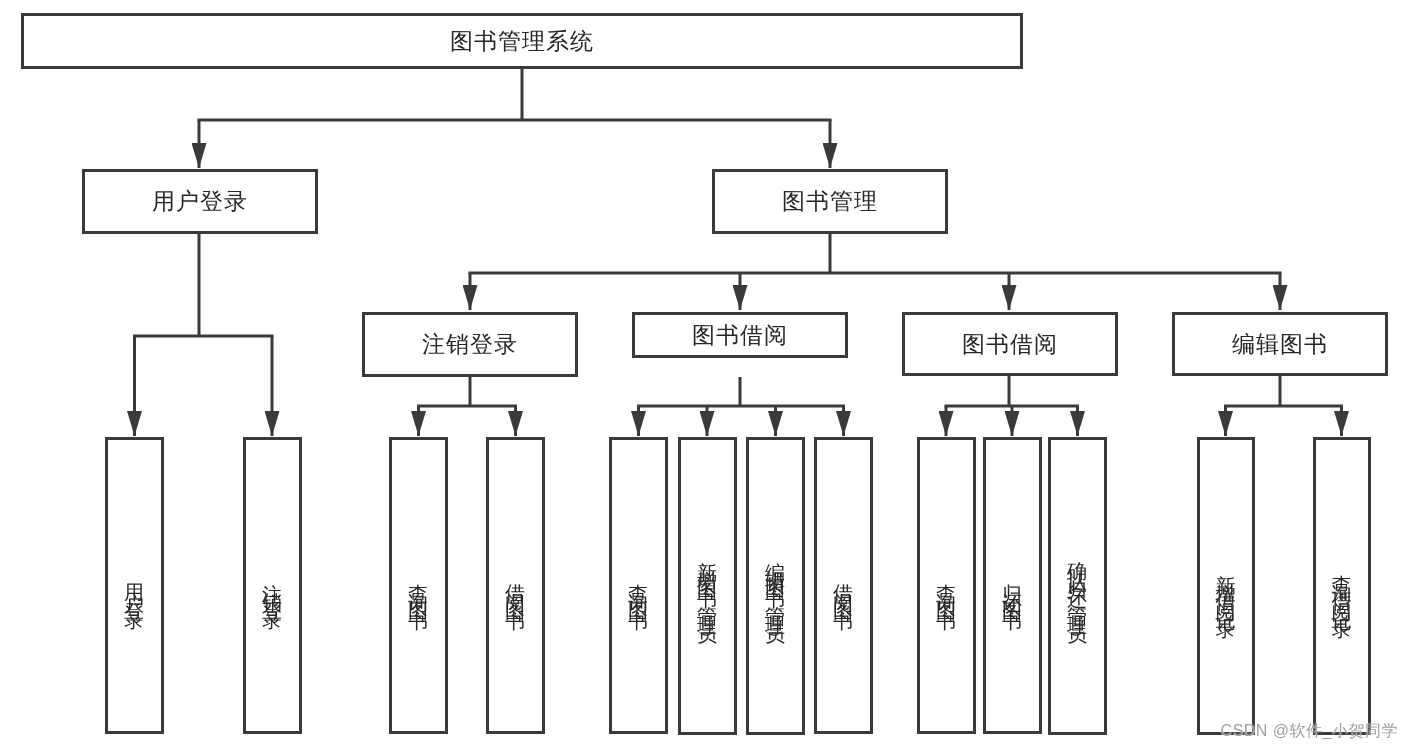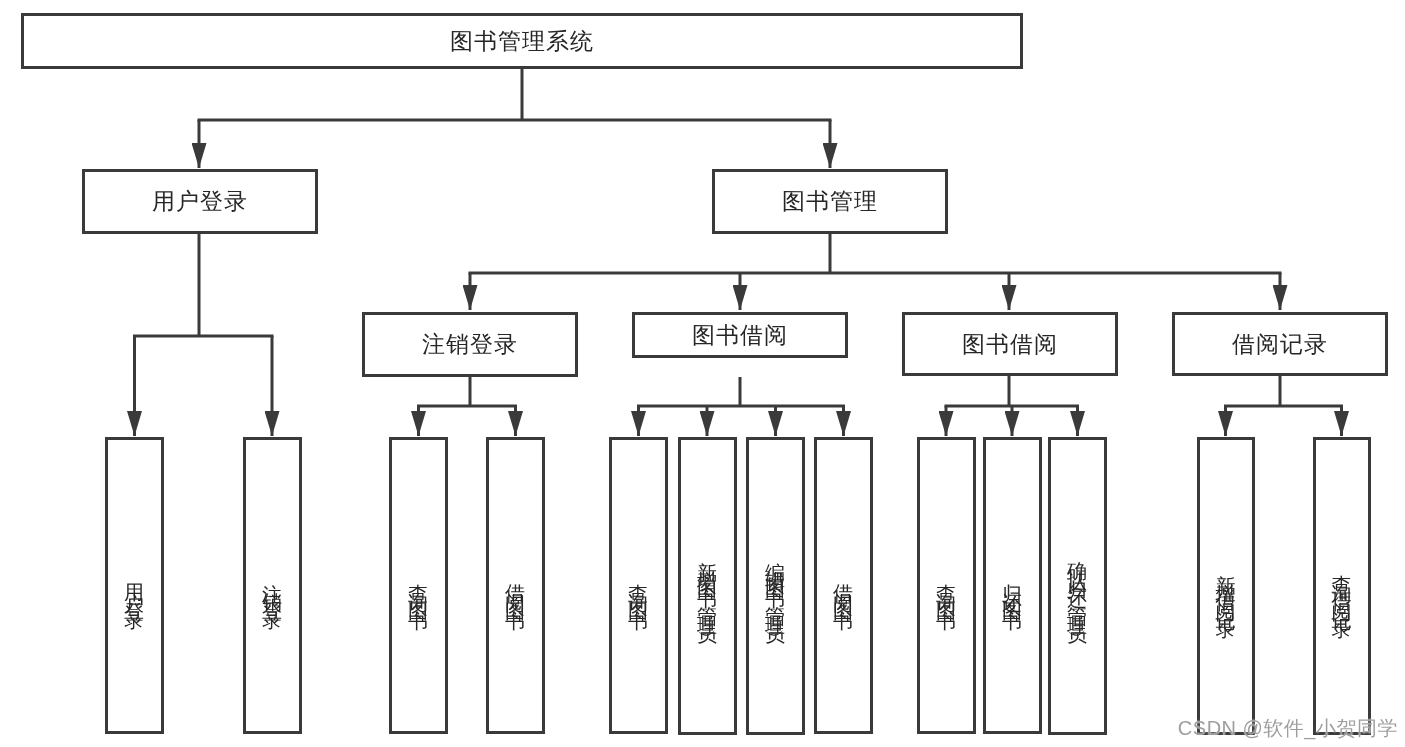--- a/index.html
+++ b/index.html
@@ -36,21 +36,21 @@
     writing-mode: vertical-rl;
     text-orientation: mixed;
     font-size: 20px;
     letter-spacing: 9px;
     line-height: 1.1;
   }
   .watermark {
     position: absolute;
     right: 7px;
     bottom: 5px;
-    font-size: 20px;
+    font-size: 16px;
     color: #9e9e9e;
     letter-spacing: 0.5px;
     white-space: nowrap;
     text-shadow: 0 0 2px #ffffff;
   }
 </style>
 </head>
 <body>
 
 <div class="stage">
@@ -98,21 +98,21 @@
   </svg>
 
   <div class="node h-node" style="left:21px; top:13px; width:1002px; height:56px;">图书管理系统</div>
 
   <div class="node h-node" style="left:82px; top:169px; width:236px; height:65px;">用户登录</div>
   <div class="node h-node" style="left:712px; top:169px; width:236px; height:65px;">图书管理</div>
 
   <div class="node h-node" style="left:362px; top:312px; width:216px; height:65px;">注销登录</div>
   <div class="node h-node" style="left:632px; top:312px; width:216px; height:46px;">图书借阅</div>
   <div class="node h-node" style="left:902px; top:312px; width:216px; height:64px;">图书借阅</div>
-  <div class="node h-node" style="left:1172px; top:312px; width:216px; height:64px;">借阅记录</div>
+  <div class="node h-node" style="left:1172px; top:312px; width:216px; height:64px;">编辑图书</div>
 
   <div class="node leaf" style="left:105px; top:437px; width:59px; height:297px;">用户登录</div>
   <div class="node leaf" style="left:243px; top:437px; width:59px; height:297px;">注销登录</div>
 
   <div class="node leaf" style="left:389px; top:437px; width:59px; height:297px;">查询图书</div>
   <div class="node leaf" style="left:486px; top:437px; width:59px; height:297px;">借阅图书</div>
 
   <div class="node leaf" style="left:609px; top:437px; width:59px; height:297px;">查询图书</div>
   <div class="node leaf" style="left:678px; top:437px; width:59px; height:298px;">新增图书（管理员）</div>
   <div class="node leaf" style="left:746px; top:437px; width:59px; height:298px;">编辑图书（管理员）</div>

